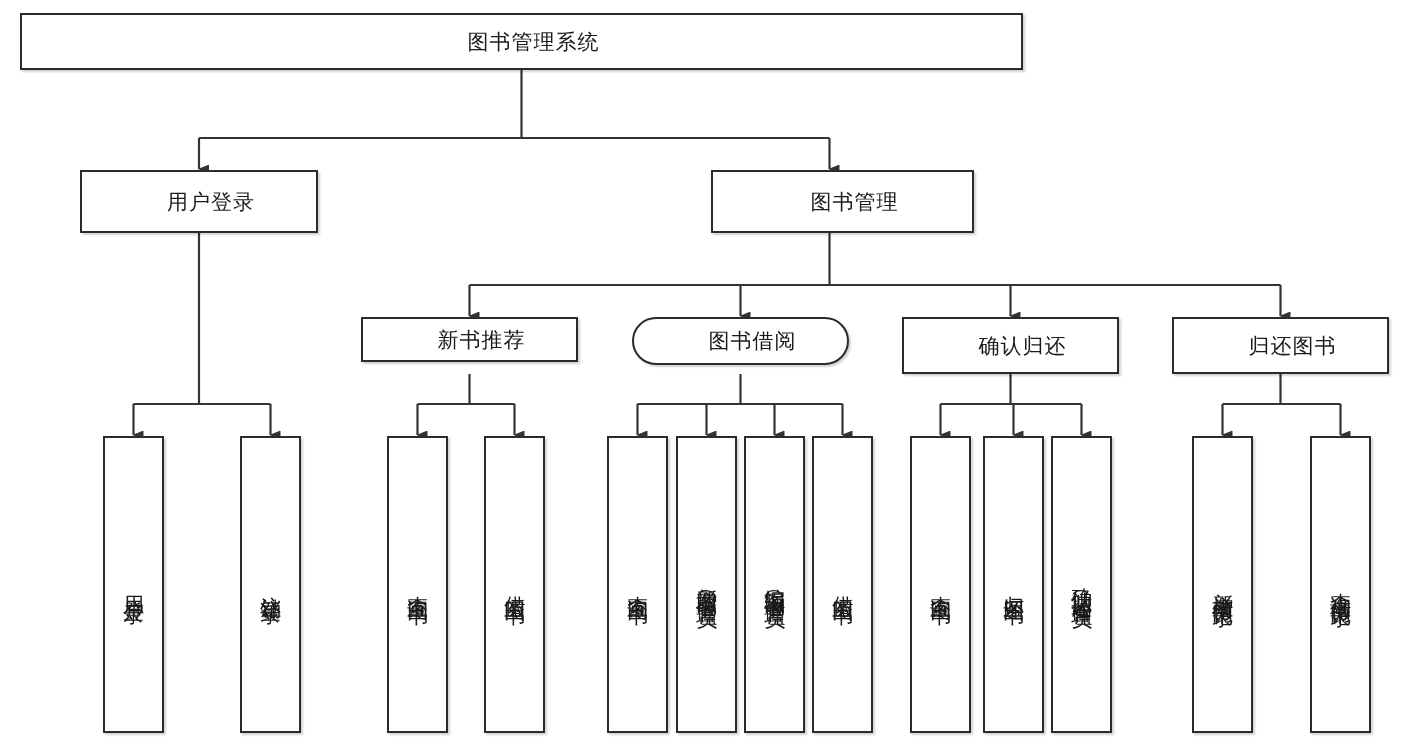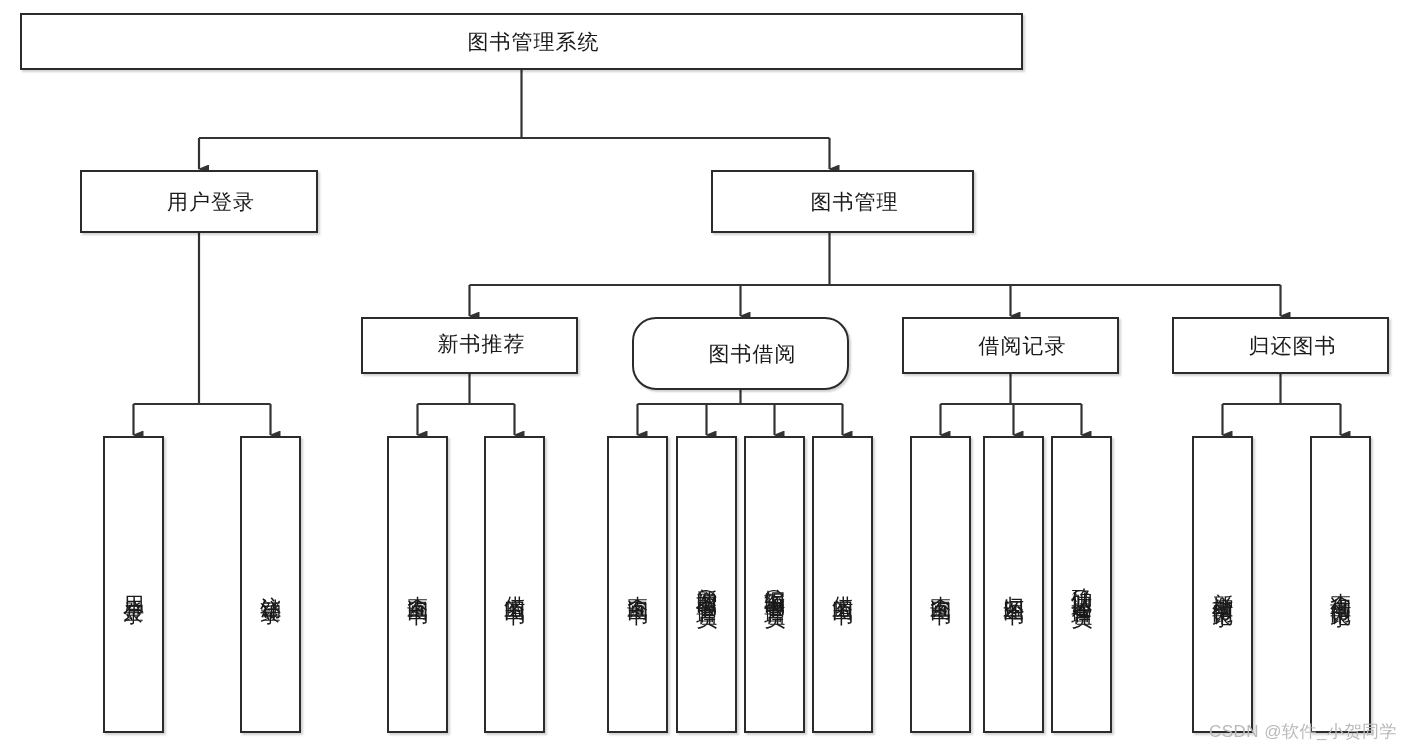--- a/index.html
+++ b/index.html
@@ -116,28 +116,28 @@
   <div id="nodes-layer">
       <div class="node horiz" style="left: 20px; top: 13px; width: 1003px; height: 57px;">
         <span>图书管理系统</span>
       </div>
       <div class="node horiz" style="left: 80px; top: 170px; width: 238px; height: 63px;">
         <span>用户登录</span>
       </div>
       <div class="node horiz" style="left: 711px; top: 170px; width: 263px; height: 63px;">
         <span>图书管理</span>
       </div>
-      <div class="node horiz" style="left: 361px; top: 317px; width: 217px; height: 57px; font-family: Liberation Mono, monospace;">
+      <div class="node horiz" style="left: 361px; top: 317px; width: 217px; height: 45px;">
         <span>新书推荐</span>
       </div>
-      <div class="node horiz" style="left: 632px; top: 317px; width: 217px; height: 73px; border-radius: 24px;">
+      <div class="node horiz" style="left: 632px; top: 317px; width: 217px; height: 48px; border-radius: 24px;">
         <span>图书借阅</span>
       </div>
       <div class="node horiz" style="left: 902px; top: 317px; width: 217px; height: 57px;">
-        <span>借阅记录</span>
+        <span>确认归还</span>
       </div>
       <div class="node horiz" style="left: 1172px; top: 317px; width: 217px; height: 57px;">
         <span>归还图书</span>
       </div>
       <div class="node vert" style="left: 103px; top: 436px; width: 61px; height: 297px;">
         <span class="vtext">用户登录</span>
       </div>
       <div class="node vert" style="left: 240px; top: 436px; width: 61px; height: 297px;">
         <span class="vtext">注销登录</span>
       </div>
@@ -169,14 +169,13 @@
         <span class="vtext">确认归还（管理员）</span>
       </div>
       <div class="node vert" style="left: 1192px; top: 436px; width: 61px; height: 297px;">
         <span class="vtext">新增借阅记录</span>
       </div>
       <div class="node vert" style="left: 1310px; top: 436px; width: 61px; height: 297px;">
         <span class="vtext">查询借阅记录</span>
       </div>
     </div>
 
-  <div class="watermark">CSDN @软件_小贺同学</div>
 </div>
 
 </body></html>

